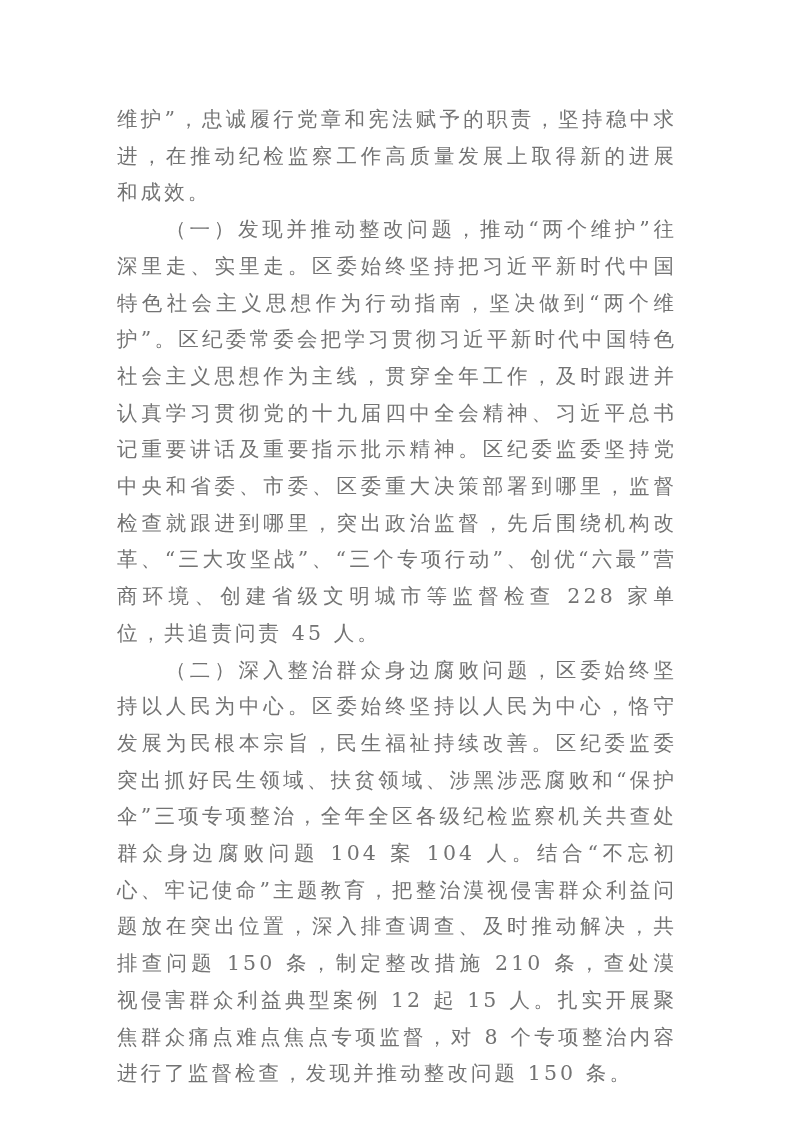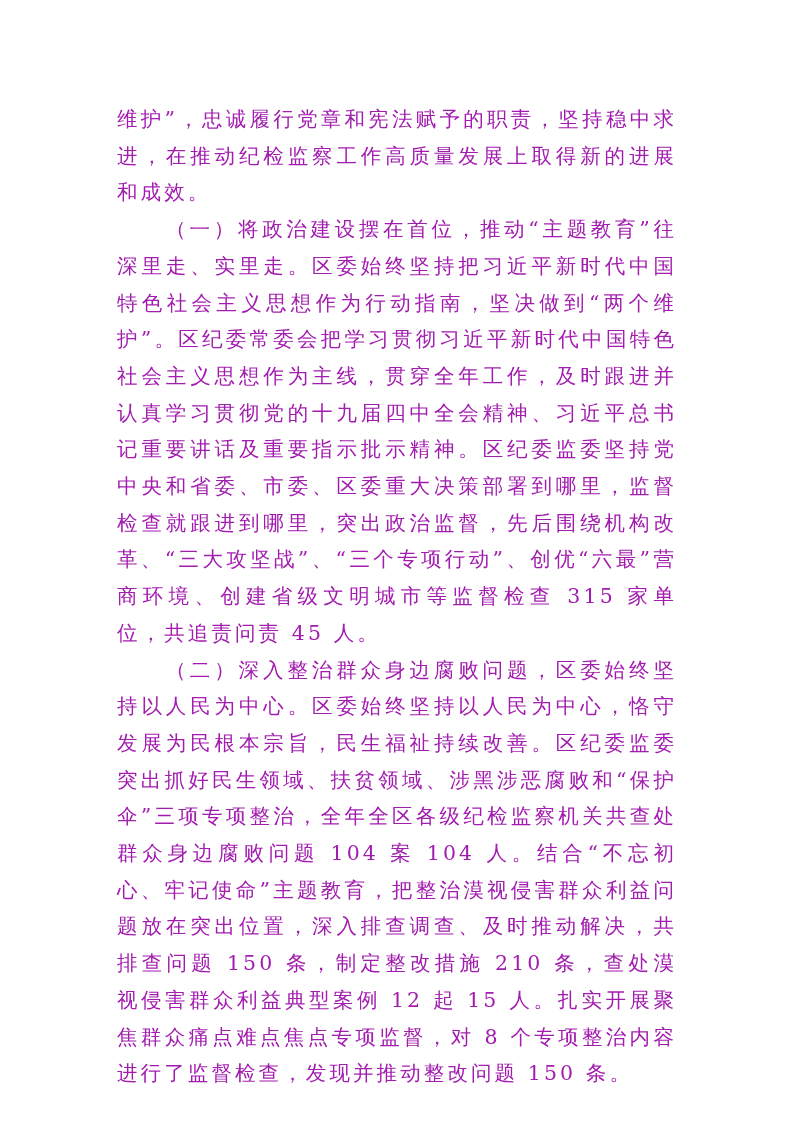--- a/index.html
+++ b/index.html
@@ -23,21 +23,21 @@
     }
     .content {
       position: absolute;
       left: 117px;
       top: 101px;
       width: 560px;
       font-family: "DejaVu Serif", "Liberation Serif", serif;
       font-size: 20.5px;
       line-height: 36.7px;
       letter-spacing: 3.1px;
-      color: #a21caf;
+      color: #737373;
       text-align: justify;
       text-justify: inter-character;
     }
     .para {
       margin: 0;
       padding: 0;
     }
     .indent {
       text-indent: 2.36em;
     }
@@ -47,19 +47,19 @@
   </style>
 </head>
 <body>
 
 <div class="page">
   <div class="content">
     <p class="para">
       <span>维护”，忠诚履行党章和宪法赋予的职责，坚持稳中求进，在推动纪检监察工作高质量发展上取得新的进展和成效。</span>
     </p>
     <p class="para indent">
-      <span class="heading-run">（一）将政治建设摆在首位，推动“主题教育”往深里走、实里走。</span><span>区委始终坚持把习近平新时代中国特色社会主义思想作为行动指南，坚决做到“两个维护”。区纪委常委会把学习贯彻习近平新时代中国特色社会主义思想作为主线，贯穿全年工作，及时跟进并认真学习贯彻党的十九届四中全会精神、习近平总书记重要讲话及重要指示批示精神。区纪委监委坚持党中央和省委、市委、区委重大决策部署到哪里，监督检查就跟进到哪里，突出政治监督，先后围绕机构改革、“三大攻坚战”、“三个专项行动”、创优“六最”营商环境、创建省级文明城市等监督检查 315 家单位，共追责问责 45 人。</span>
+      <span class="heading-run">（一）发现并推动整改问题，推动“两个维护”往深里走、实里走。</span><span>区委始终坚持把习近平新时代中国特色社会主义思想作为行动指南，坚决做到“两个维护”。区纪委常委会把学习贯彻习近平新时代中国特色社会主义思想作为主线，贯穿全年工作，及时跟进并认真学习贯彻党的十九届四中全会精神、习近平总书记重要讲话及重要指示批示精神。区纪委监委坚持党中央和省委、市委、区委重大决策部署到哪里，监督检查就跟进到哪里，突出政治监督，先后围绕机构改革、“三大攻坚战”、“三个专项行动”、创优“六最”营商环境、创建省级文明城市等监督检查 228 家单位，共追责问责 45 人。</span>
     </p>
     <p class="para indent">
       <span class="heading-run">（二）深入整治群众身边腐败问题，区委始终坚持以人民为中心。</span><span>区委始终坚持以人民为中心，恪守发展为民根本宗旨，民生福祉持续改善。区纪委监委突出抓好民生领域、扶贫领域、涉黑涉恶腐败和“保护伞”三项专项整治，全年全区各级纪检监察机关共查处群众身边腐败问题 104 案 104 人。结合“不忘初心、牢记使命”主题教育，把整治漠视侵害群众利益问题放在突出位置，深入排查调查、及时推动解决，共排查问题 150 条，制定整改措施 210 条，查处漠视侵害群众利益典型案例 12 起 15 人。扎实开展聚焦群众痛点难点焦点专项监督，对 8 个专项整治内容进行了监督检查，发现并推动整改问题 150 条。</span>
     </p>
   </div>
 </div>
 
 </body></html>

